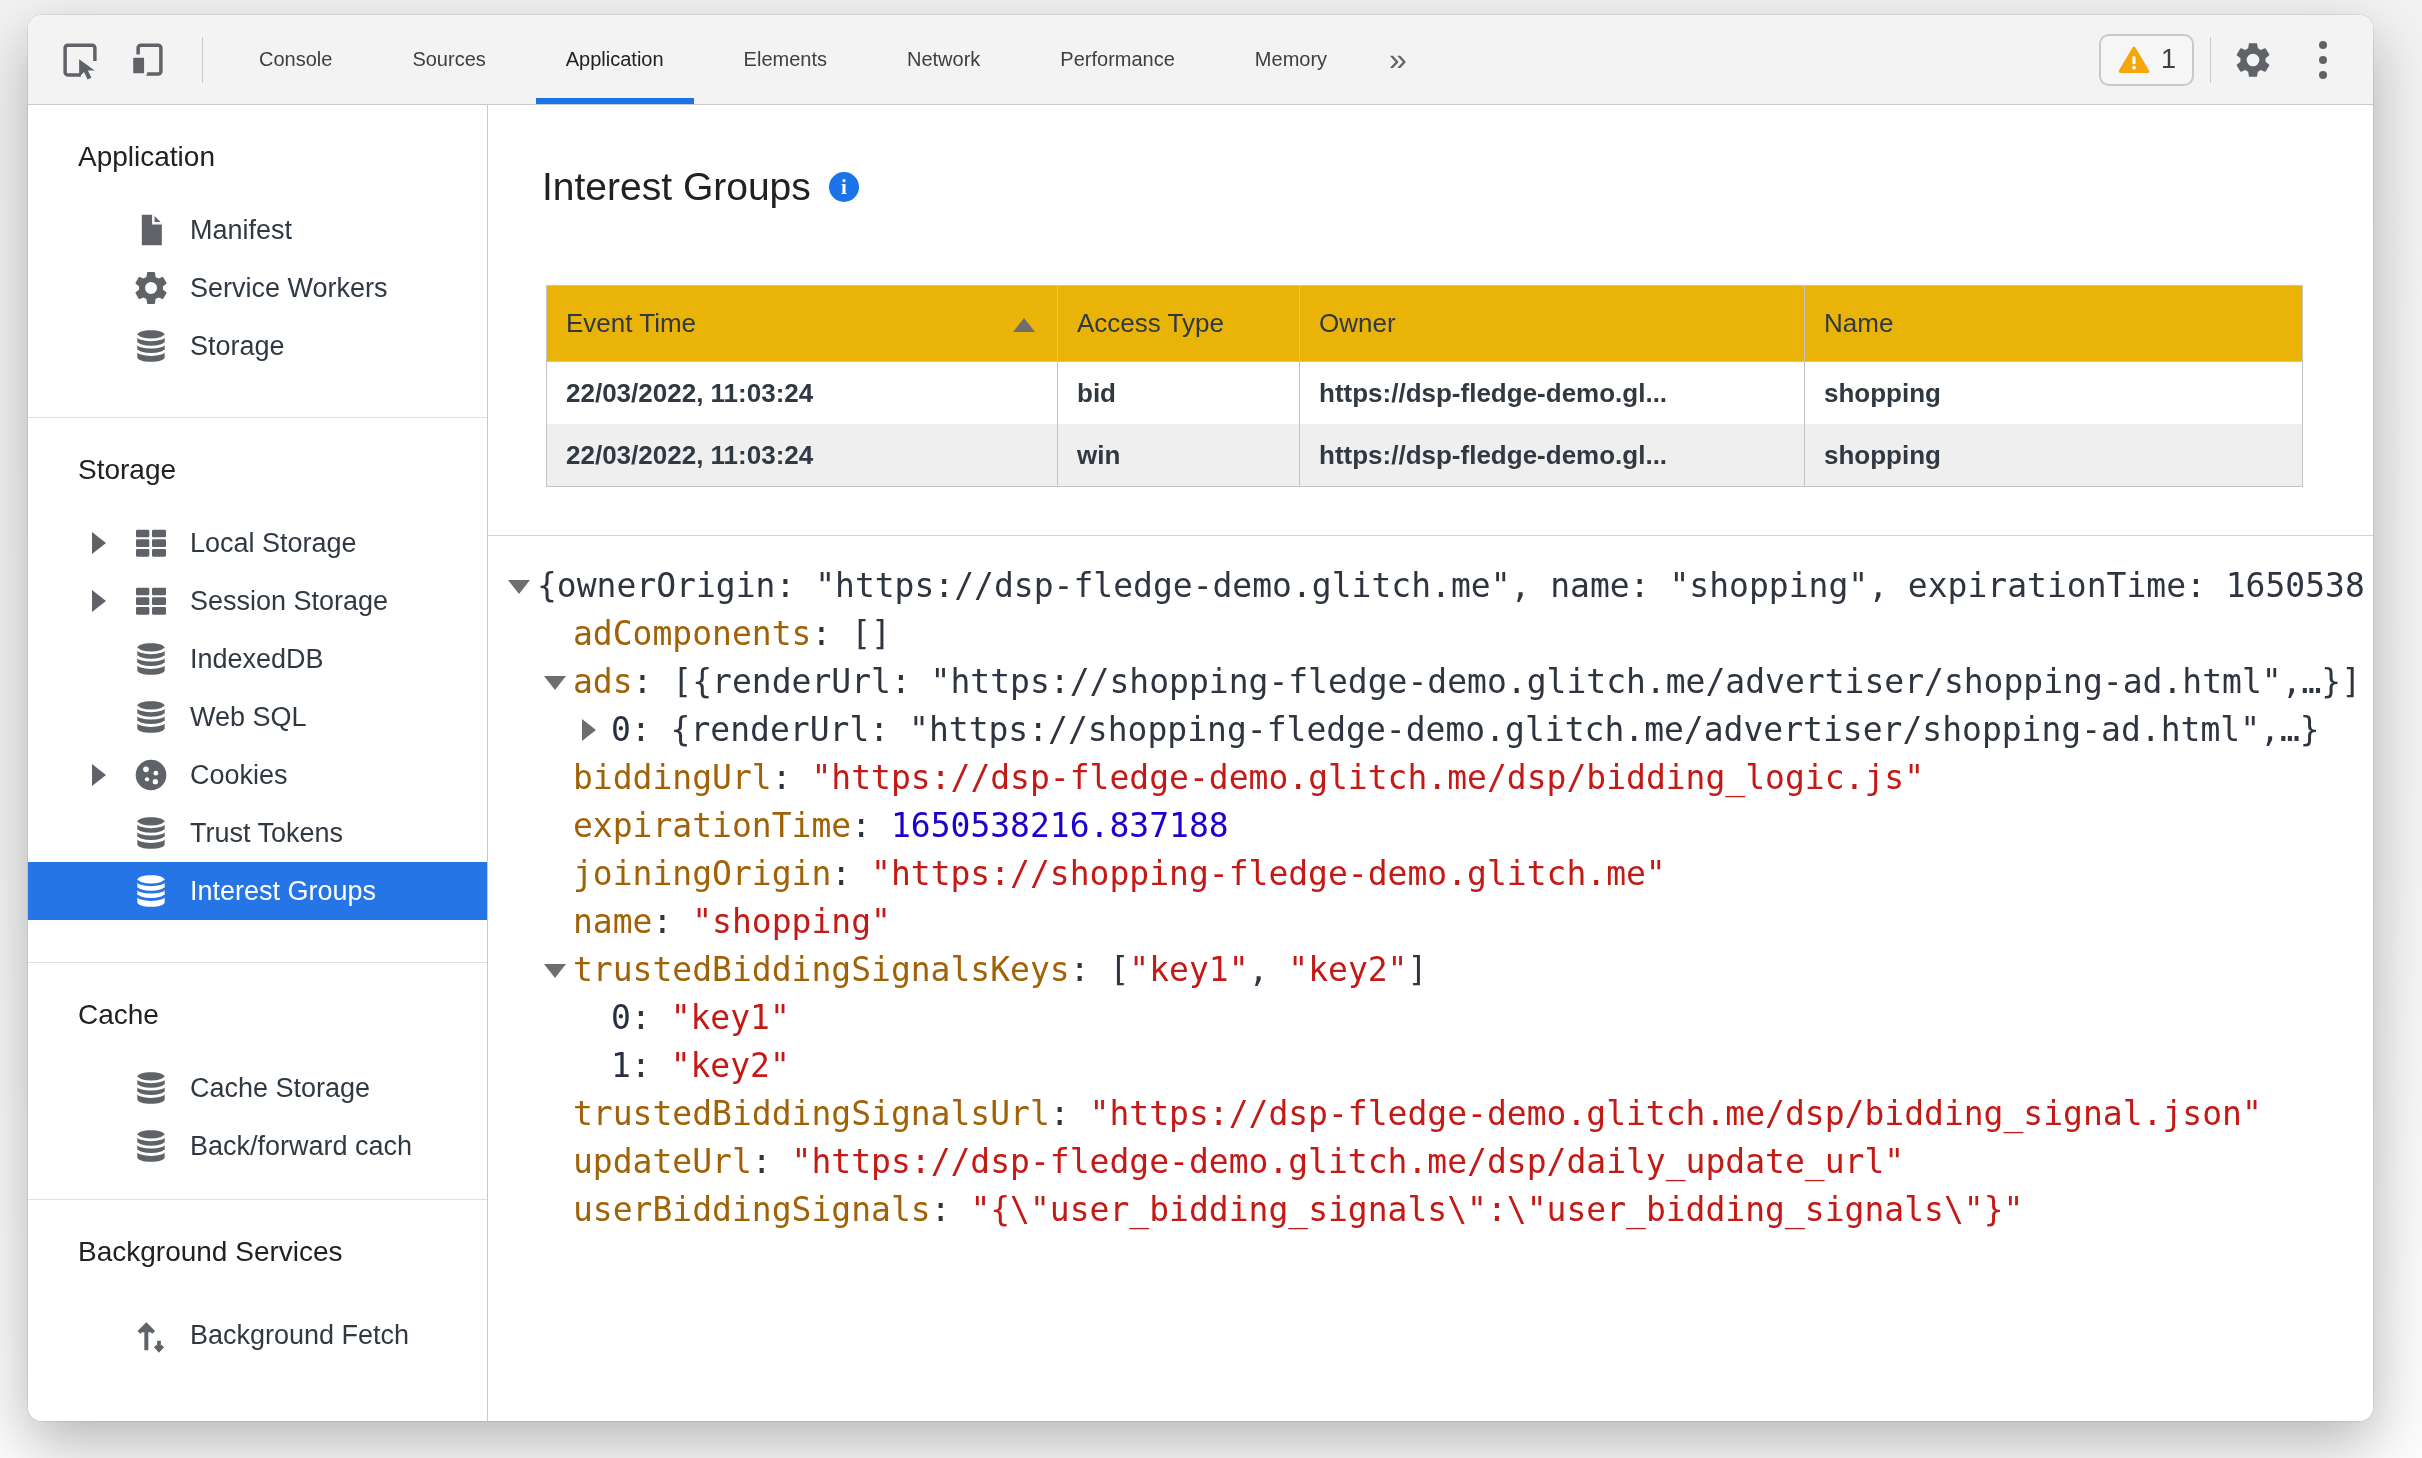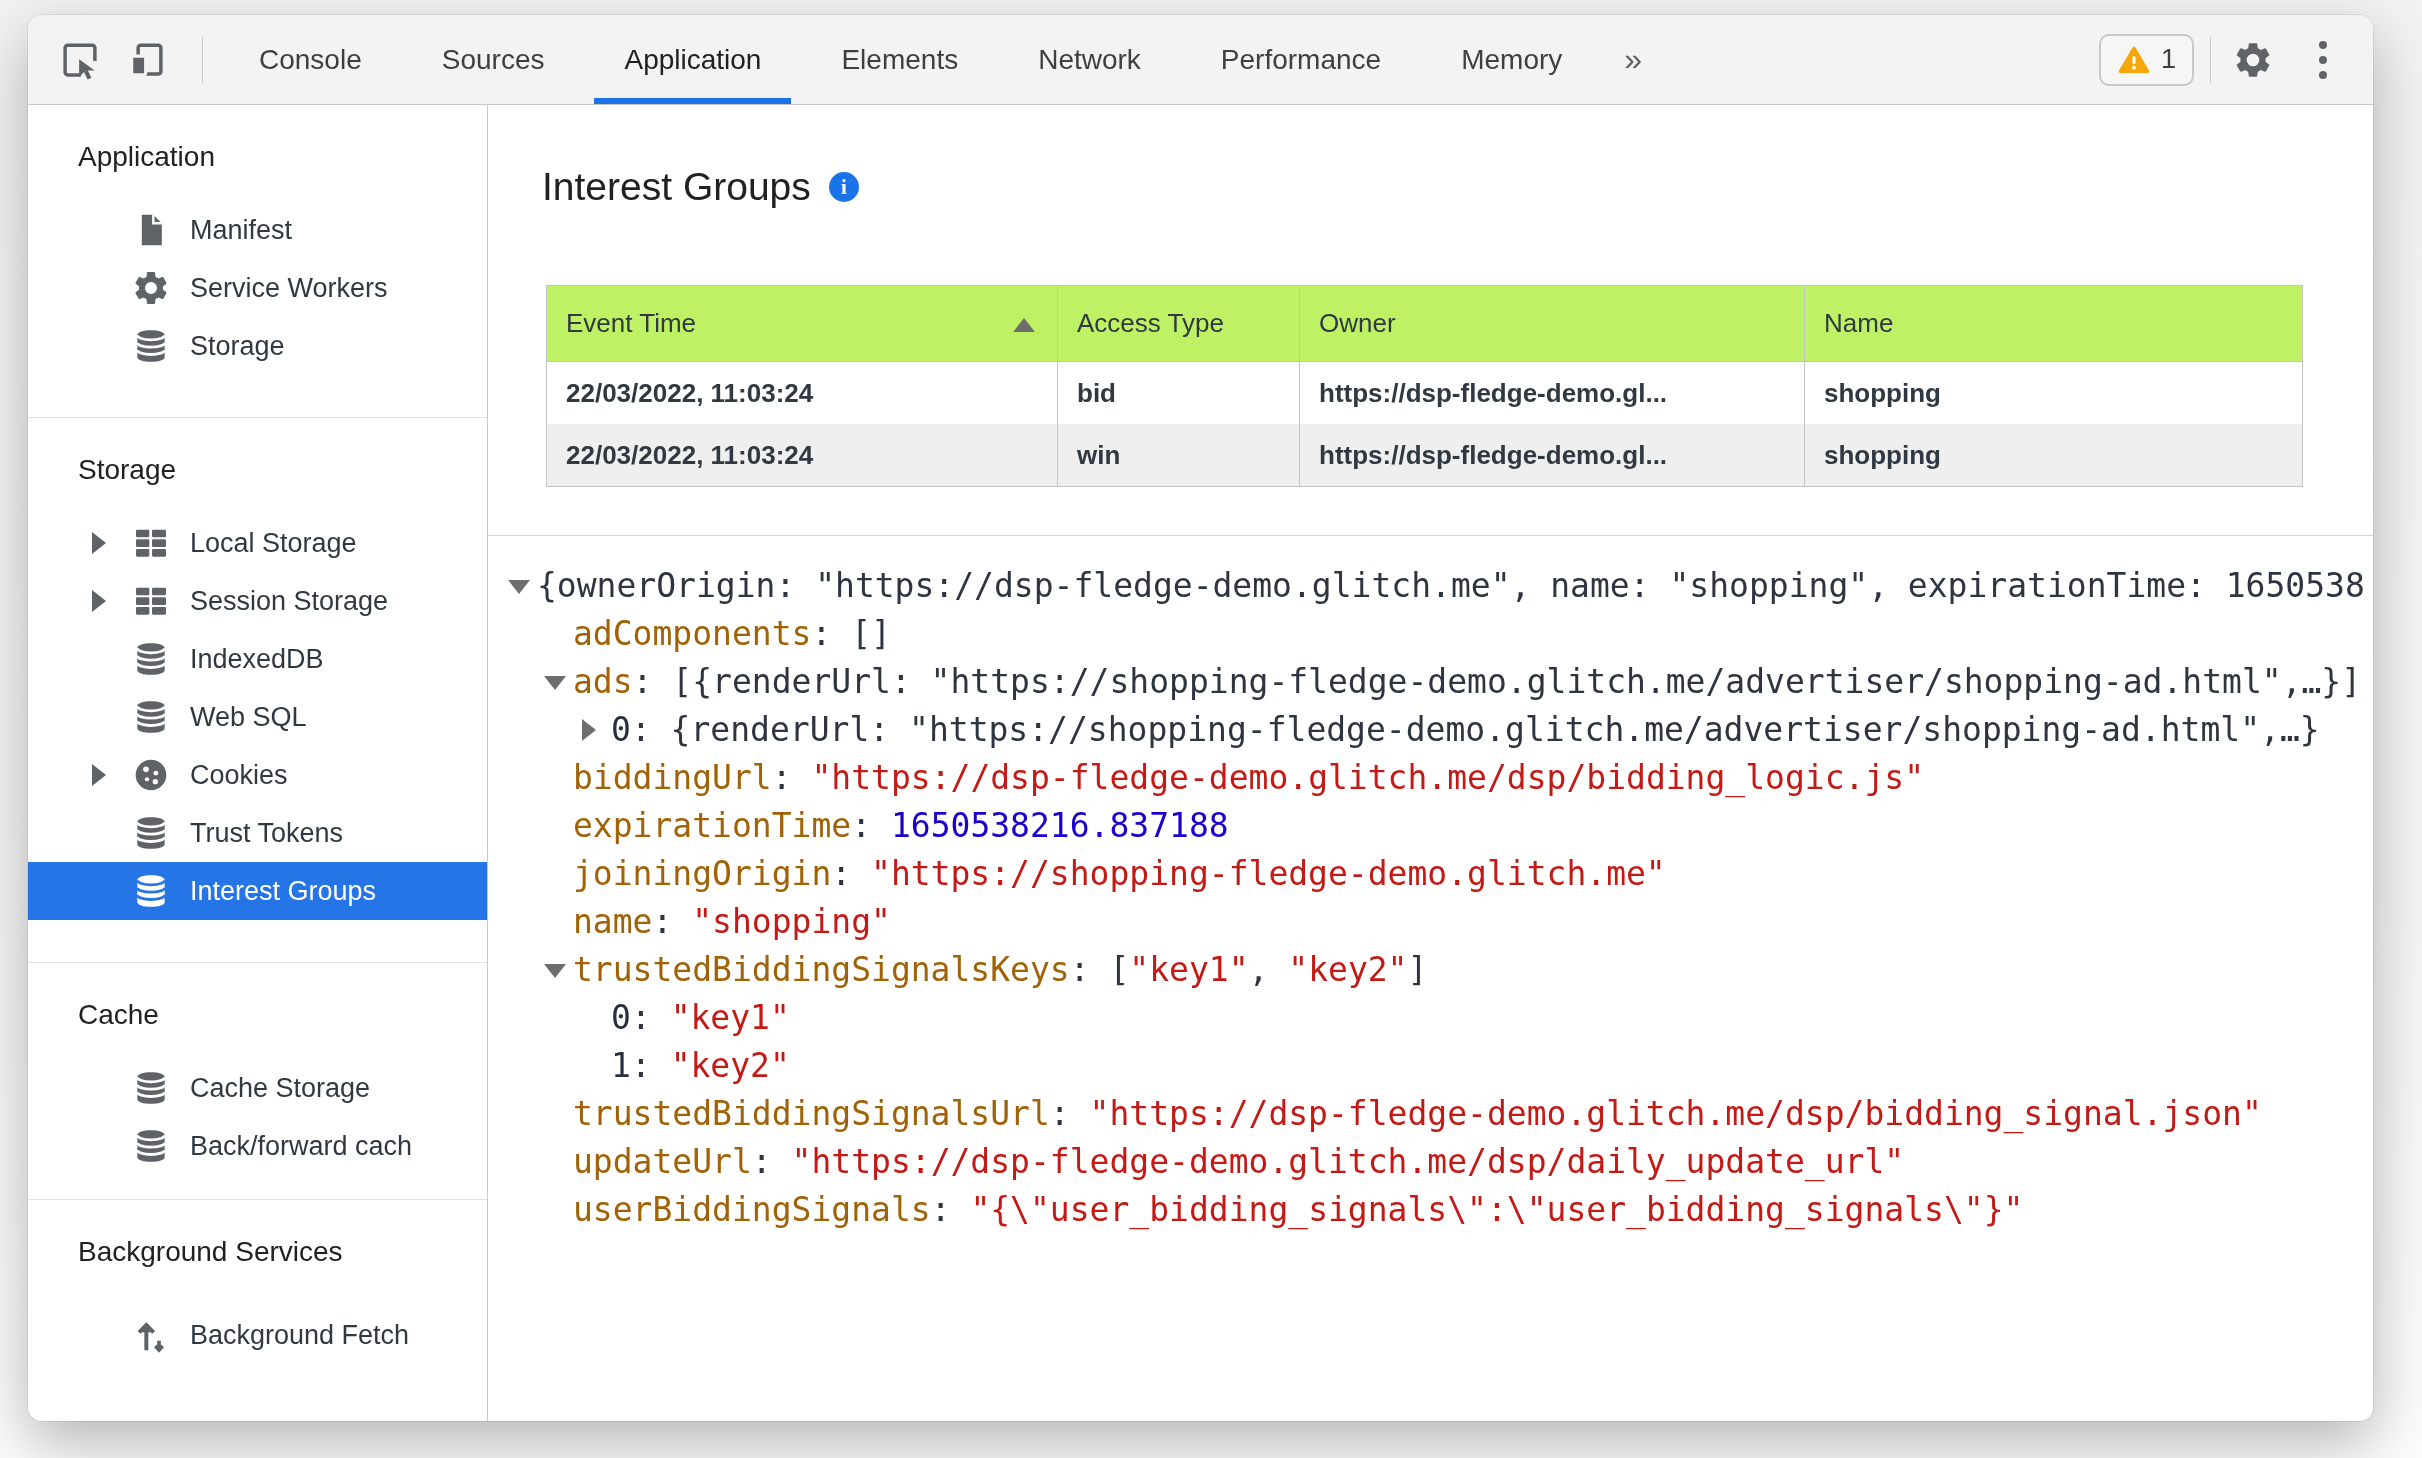--- a/index.html
+++ b/index.html
@@ -26,21 +26,21 @@
   .win-title{ font-size:22px; font-weight:700; color:#48484a; }
   
   .toolbar{
     height:90px; background:#f3f3f3; border-bottom:1px solid #c9c9c9;
     display:flex; align-items:center; padding:0 28px 0 26px; flex:none;
   }
   .tool-icon{ width:52px; height:52px; display:flex; align-items:center; justify-content:center; color:#5f6368; margin-right:14px; border-radius:6px; }
   .tool-icon svg{ width:42px; height:42px; }
   .tb-divider{ width:1px; height:46px; background:#c9c9c9; margin:0 16px; flex:none; }
   .tabs{ display:flex; height:100%; align-items:stretch; }
-  .tab{ display:flex; align-items:center; padding:0 40px; font-size:28px; color:#3c4043; position:relative; white-space:nowrap; }
+  .tab{ display:flex; align-items:center; padding:0 40px; font-size:20px; color:#3c4043; position:relative; white-space:nowrap; }
   .tab.active{ color:#202124; }
   .tab.active::after{ content:""; position:absolute; left:10px; right:10px; bottom:0; height:6px; background:#1a73e8; }
   .tab-more{ display:flex; align-items:center; padding:0 22px; font-size:32px; color:#5f6368; }
   .warn-badge{
     margin-left:auto; display:flex; align-items:center; gap:10px;
     border:2px solid #c9c9c9; border-radius:10px; height:52px; padding:0 16px; background:#f6f6f6;
   }
   .warn-badge svg{ width:34px; height:34px; }
   .warn-count{ font-size:27px; color:#3c4043; }
   .kebab{ width:8px; height:8px; border-radius:50%; background:#5f6368;
@@ -68,21 +68,21 @@
   
   .main{ flex:1; background:#fff; overflow:hidden; display:flex; flex-direction:column; }
   .main-header{ display:flex; align-items:center; margin:56px 0 0 54px; height:52px; flex:none; }
   .page-title{ font-size:39px; font-weight:400; color:#202124; }
   .info-icon{ width:30px; height:30px; border-radius:50%; background:#1a73e8; margin-left:18px;
               color:#fff; font:700 21px/30px "Liberation Serif","DejaVu Serif",serif; text-align:center; }
   .info-icon::after{ content:"i"; }
   
   .datagrid{ margin:72px 0 0 58px; width:1757px; border:1px solid #c4c4c4; flex:none; font-size:26px; color:#303942; }
   .dg-row{ display:flex; }
-  .dg-header{ background:#bef264; border-bottom:1px solid #c4c4c4; }
+  .dg-header{ background:#eab308; border-bottom:1px solid #c4c4c4; }
   .dg-cell{ padding-left:19px; display:flex; align-items:center; position:relative; border-right:1px solid #c4c4c4; overflow:hidden; white-space:nowrap; }
   .dg-cell:last-child{ border-right:none; }
   .dg-header .dg-cell{ height:75px; }
   .dg-body .dg-cell{ height:62px;font-weight:bold; }
   .dg-body .dg-row.alt{ background:#efefef; }
   .col-a{ width:511px; } .col-b{ width:242px; } .col-c{ width:505px; } .col-d{ width:497px; }
   .sort-asc{ position:absolute; right:22px; top:50%; margin-top:-6px; width:0; height:0;
              border-left:11px solid transparent; border-right:11px solid transparent; border-bottom:14px solid #6e6e6e; }
   .pane-sep{ height:1px; background:#d4d4d4; margin-top:48px; flex:none; }
   

